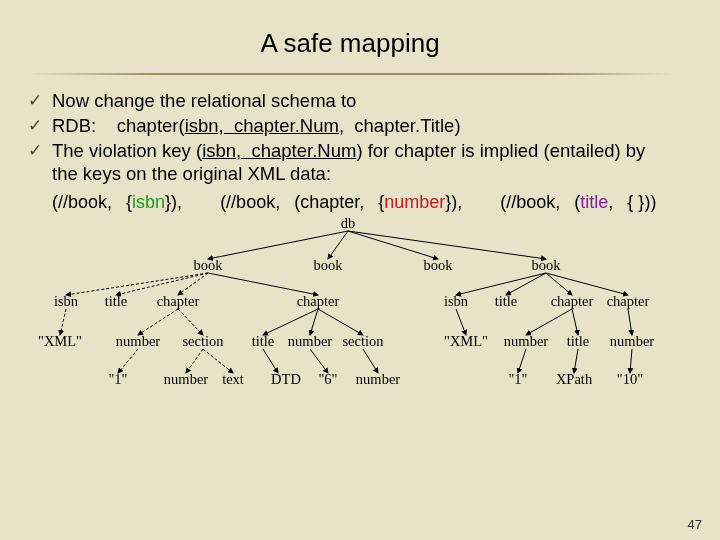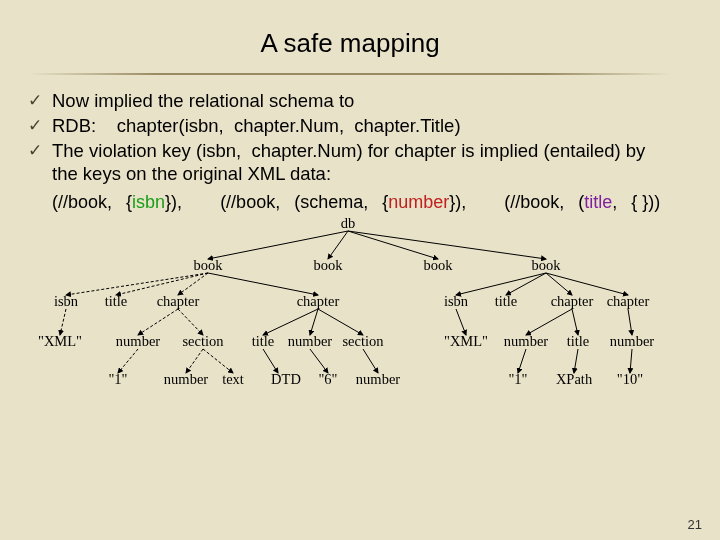--- a/index.html
+++ b/index.html
@@ -47,21 +47,21 @@
   }
   ul.body > li::before {
     content: '✓';
     position: absolute;
     left: 0;
     top: 1px;
     font-size: 17px;
     color: #3a3020;
     opacity: 0.9;
   }
-  .ul { }
+  .ul { text-decoration: underline; }
   .green { color: #1a9d1a; }
   .red { color: #c02020; }
   .purple { color: #8020a0; }
   .keyline {
     font-size: 18px;
     margin: 6px 0 2px 24px;
   }
   .keyline .sp { display:inline-block; width:14px; }
   .tree {
     position: relative;
@@ -100,33 +100,33 @@
   }
 </style>
 </head>
 <body>
 
 <div class="slide">
   <div class="title">A safe mapping</div>
   <div class="divider"></div>
 
   <ul class="body">
-    <li>Now implied the relational schema to</li>
+    <li>Now change the relational schema to</li>
     <li>
       <span>RDB:&nbsp;&nbsp;&nbsp;&nbsp;chapter(</span><span class="ul">isbn,&nbsp;&nbsp;chapter.Num</span><span>,&nbsp;&nbsp;chapter.Title)</span>
     </li>
     <li>
       <span>The violation key (</span><span class="ul">isbn,&nbsp;&nbsp;chapter.Num</span><span>) for chapter is implied (entailed) by the keys on the original XML data:</span>
     </li>
   </ul>
 
   <div class="keyline">
     <span>(//book,</span><span class="sp"></span><span>{</span><span class="green">isbn</span><span>}),</span>
     <span class="sp"></span><span class="sp"></span>
-    <span>(//book,</span><span class="sp"></span><span>(schema,</span><span class="sp"></span><span>{</span><span class="red">number</span><span>}),</span>
+    <span>(//book,</span><span class="sp"></span><span>(chapter,</span><span class="sp"></span><span>{</span><span class="red">number</span><span>}),</span>
     <span class="sp"></span><span class="sp"></span>
     <span>(//book,</span><span class="sp"></span><span>(</span><span class="purple">title</span><span>,</span><span class="sp"></span><span>{ }))</span>
   </div>
 
   <div class="tree">
     <svg class="edges">
       <defs>
         <marker id="ah" markerWidth="6" markerHeight="6" refX="5" refY="3" orient="auto">
           <path d="M0,0 L6,3 L0,6 Z" fill="#000"></path>
         </marker>
@@ -214,13 +214,13 @@
     <div class="node" style="left:195px;top:156px">text</div>
     <div class="node" style="left:248px;top:156px">DTD</div>
     <div class="node q" style="left:290px;top:156px">"6"</div>
     <div class="node" style="left:340px;top:156px">number</div>
     <div class="node q" style="left:480px;top:156px">"1"</div>
     <div class="node" style="left:536px;top:156px">XPath</div>
     <div class="node q" style="left:592px;top:156px">"10"</div>
   </div>
 </div>
 
-<div class="page-num">21</div>
+<div class="page-num">47</div>
 
 </body></html>

